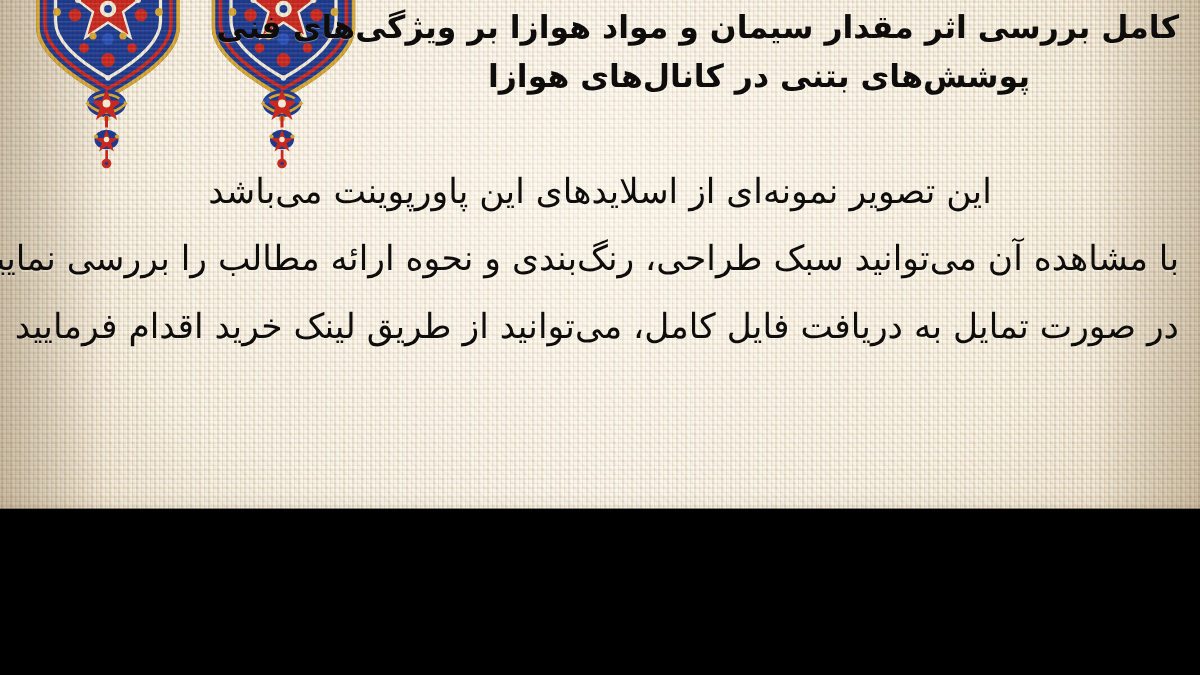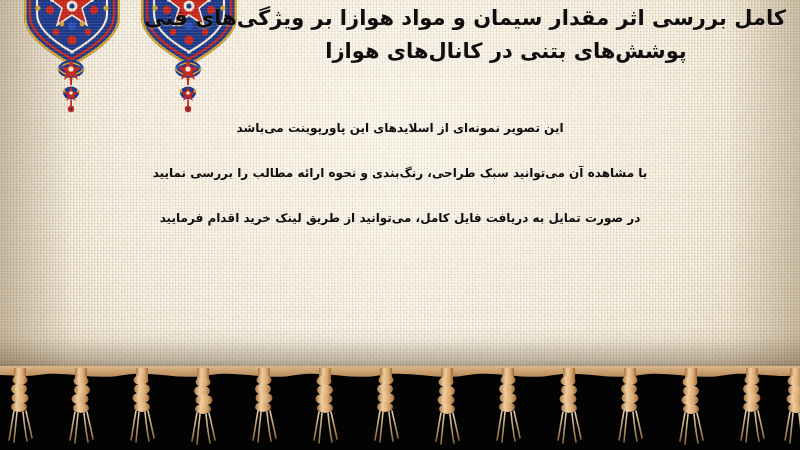--- a/index.html
+++ b/index.html
@@ -4,21 +4,21 @@
 <title>Persian Slide</title>
 <style>
   html, body {
     margin: 0;
     padding: 0;
     background: #000;
   }
   #slide {
     position: relative;
     width: 800px;
-    height: 450px;
+    height: 339px;
     overflow: hidden;
     font-family: "DejaVu Sans", "Liberation Sans", sans-serif;
     background: #000000;
     user-select: none;
   }
 
   
   #cloth {
     position: absolute;
     left: 0; top: 0;
@@ -107,23 +107,23 @@
   #title-block .tline { display: block; white-space: nowrap; }
 
   #body-block {
     position: absolute;
     right: 14px;
     top: 106px;
     width: 772px;
     text-align: center;
     direction: rtl;
     color: #0e0d0c;
-    font-size: 12px;
+    font-size: 23px;
     line-height: 45px;
-    font-weight: bold;
+    font-weight: normal;
     text-shadow: 0 1px 0 rgba(255,250,240,0.32);
   }
   #body-block .bline { display: block; white-space: nowrap; }
 
   
   #fringe-zone {
     position: absolute;
     left: 0;
     top: 366px;
     width: 800px;

